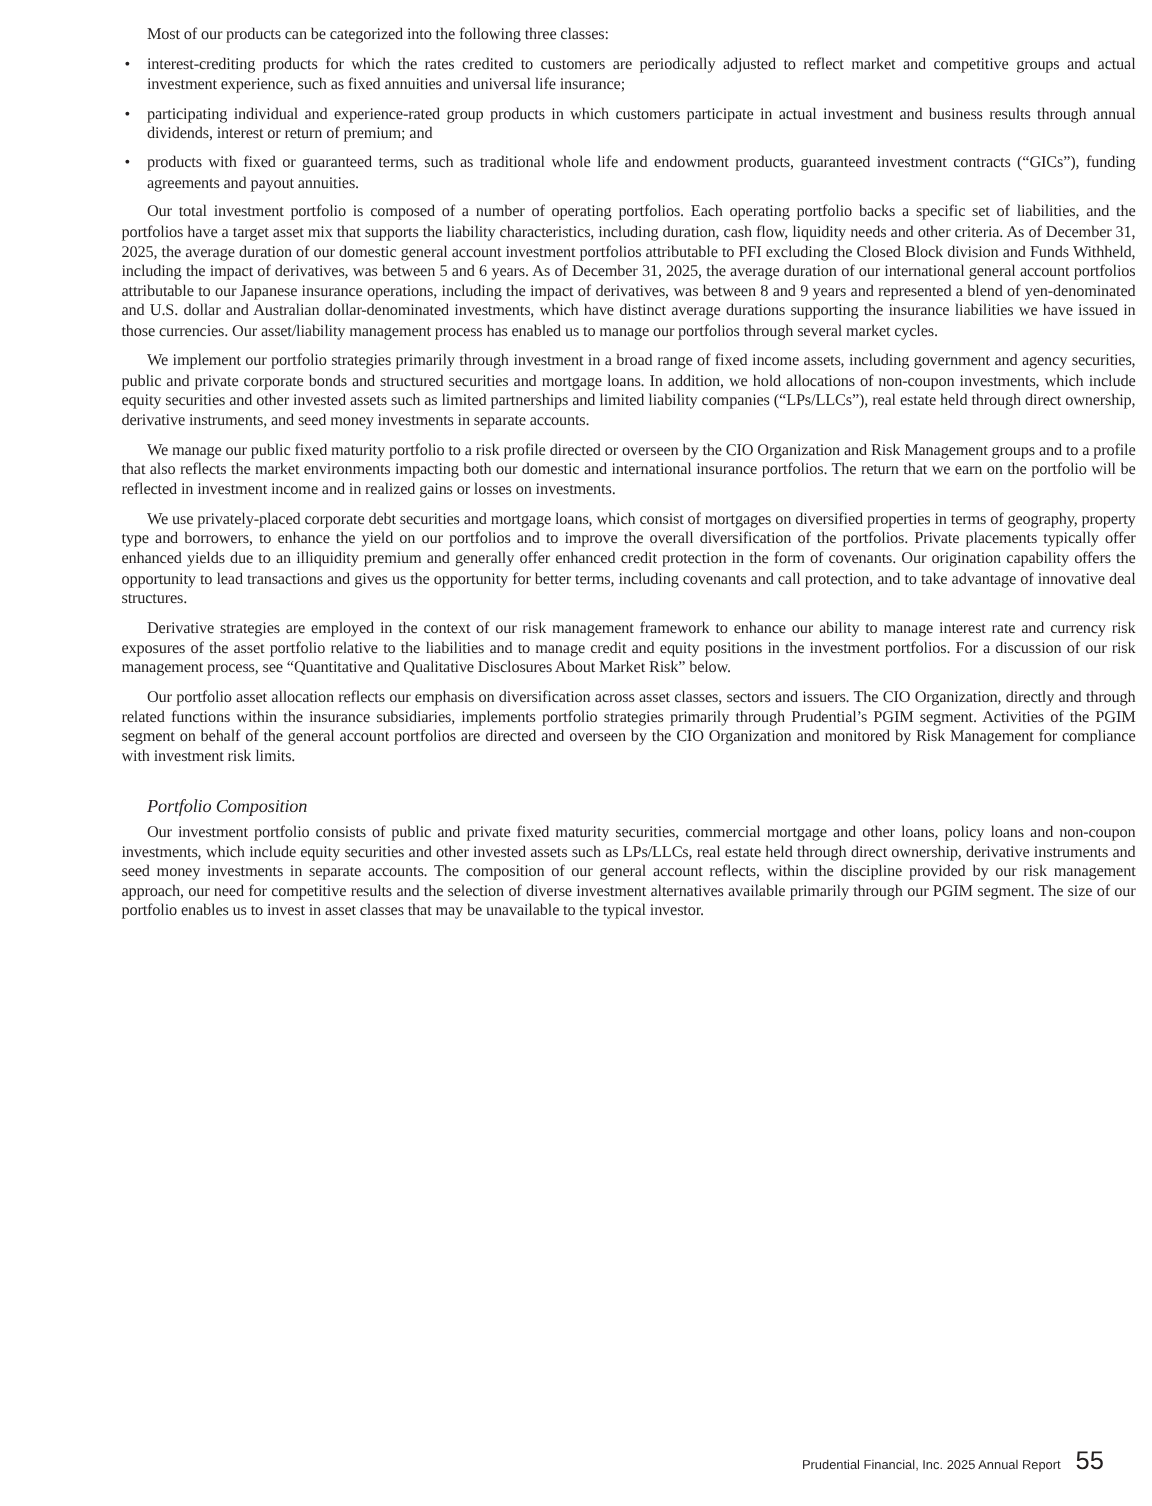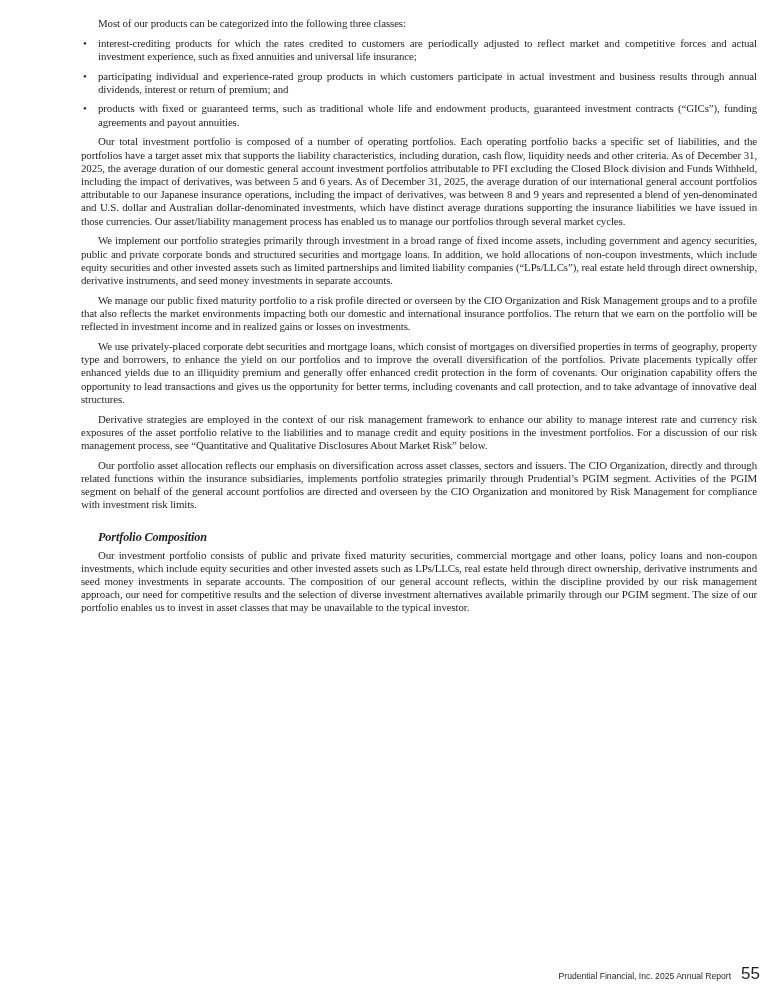--- a/index.html
+++ b/index.html
@@ -39,29 +39,29 @@
       padding-left: 17px;
       margin: 0 0 6.4px 0;
       text-align: justify;
     }
     .bullet-mark {
       position: absolute;
       left: 2px;
       top: 0;
     }
     .section-heading {
-      font-weight: bold;
+      font-weight: normal;
       font-style: italic;
       font-size: 12.2px;
       margin: 18px 0 5px 17px;
       line-height: 14px;
     }
     .footer {
       position: absolute;
-      right: 8px;
+      right: 32px;
       top: 964px;
       font-family: "Liberation Sans", "DejaVu Sans", sans-serif;
       font-size: 8.6px;
       color: #231f20;
       display: flex;
       align-items: baseline;
     }
     .footer-page {
       font-size: 17px;
       margin-left: 10px;
@@ -69,21 +69,21 @@
   </style>
 </head>
 <body>
 
 <div class="page">
   <p class="para">Most of our products can be categorized into the following three classes:</p>
 
   <ul class="bullets">
     <li class="bullet-item">
       <span class="bullet-mark">•</span>
-      <span>interest-crediting products for which the rates credited to customers are periodically adjusted to reflect market and competitive forces and actual investment experience, such as fixed annuities and universal life insurance;</span>
+      <span>interest-crediting products for which the rates credited to customers are periodically adjusted to reflect market and competitive groups and actual investment experience, such as fixed annuities and universal life insurance;</span>
     </li>
     <li class="bullet-item">
       <span class="bullet-mark">•</span>
       <span>participating individual and experience-rated group products in which customers participate in actual investment and business results through annual dividends, interest or return of premium; and</span>
     </li>
     <li class="bullet-item">
       <span class="bullet-mark">•</span>
       <span>products with fixed or guaranteed terms, such as traditional whole life and endowment products, guaranteed investment contracts (“GICs”), funding agreements and payout annuities.</span>
     </li>
   </ul>

